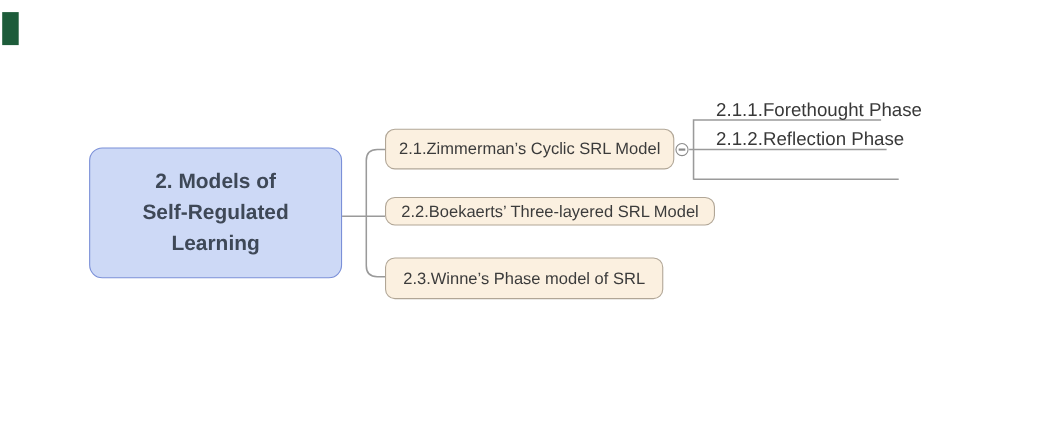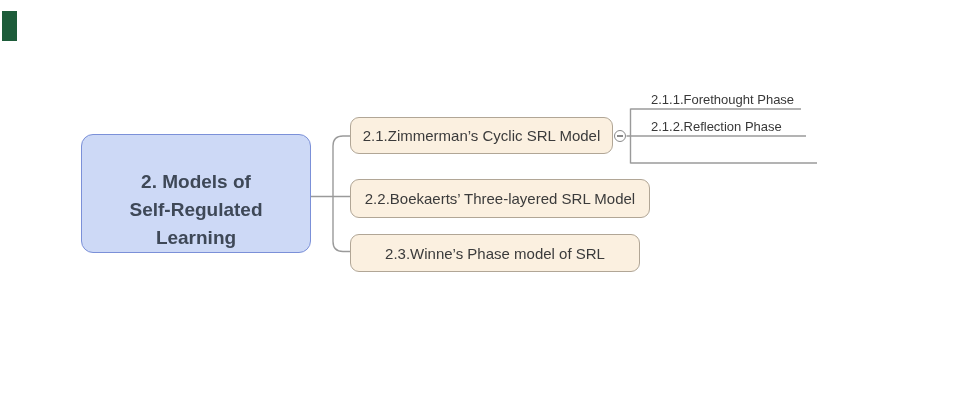--- a/index.html
+++ b/index.html
@@ -20,55 +20,54 @@
     position:absolute;
     display:flex;align-items:center;justify-content:center;
     box-sizing:border-box;
     cursor:pointer;
   }
   .root-node{
     left:81px;top:134px;width:230px;height:119px;
     background:var(--root-fill,#cdd9f6);
     border:1.6px solid var(--root-border,#7b90d8);
     border-radius:12px;
-    align-items:flex-end;
   }
   .root-node .label{
     font-size:19px;line-height:28px;font-weight:bold;
     color:var(--root-text,#3e4857);
     text-align:center;white-space:pre-line;
   }
   .branch-node{
     background:var(--node-fill,#fbf0e0);
     border:1.4px solid var(--node-border,#b1a696);
     border-radius:9px;
     padding:0 8px;
   }
   .branch-node .label{
     font-size:15px;color:var(--node-text,#3b3b3b);white-space:nowrap;
   }
   .node-2-1{left:350px;top:117px;width:263px;height:37px;}
-  .node-2-2{left:350px;top:179px;width:300px;height:39px;}
-  .node-2-3{left:350px;top:234px;width:290px;height:38px;}
+  .node-2-2{left:350px;top:179px;width:300px;height:26px;}
+  .node-2-3{left:350px;top:234px;width:253px;height:38px;}
   .toggle{
     position:absolute;left:614px;top:130px;width:12px;height:12px;
     box-sizing:border-box;
     background:#ffffff;
     border:1.2px solid var(--toggle-border,#8a8a8a);
     border-radius:50%;
     display:flex;align-items:center;justify-content:center;
     cursor:pointer;
   }
   .minus{
     display:block;width:6px;height:1.4px;
     background:var(--toggle-border,#8a8a8a);
   }
   .leaf{
     position:absolute;left:651px;height:15px;
-    font-size:13px;line-height:15px;
+    font-size:17px;line-height:15px;
     color:var(--leaf-text,#383838);
     white-space:nowrap;cursor:pointer;
   }
   .leaf-1{top:92px;}
   .leaf-2{top:119px;}
   .leaf-3{top:146px;}
 </style>
 </head>
 <body>
 

